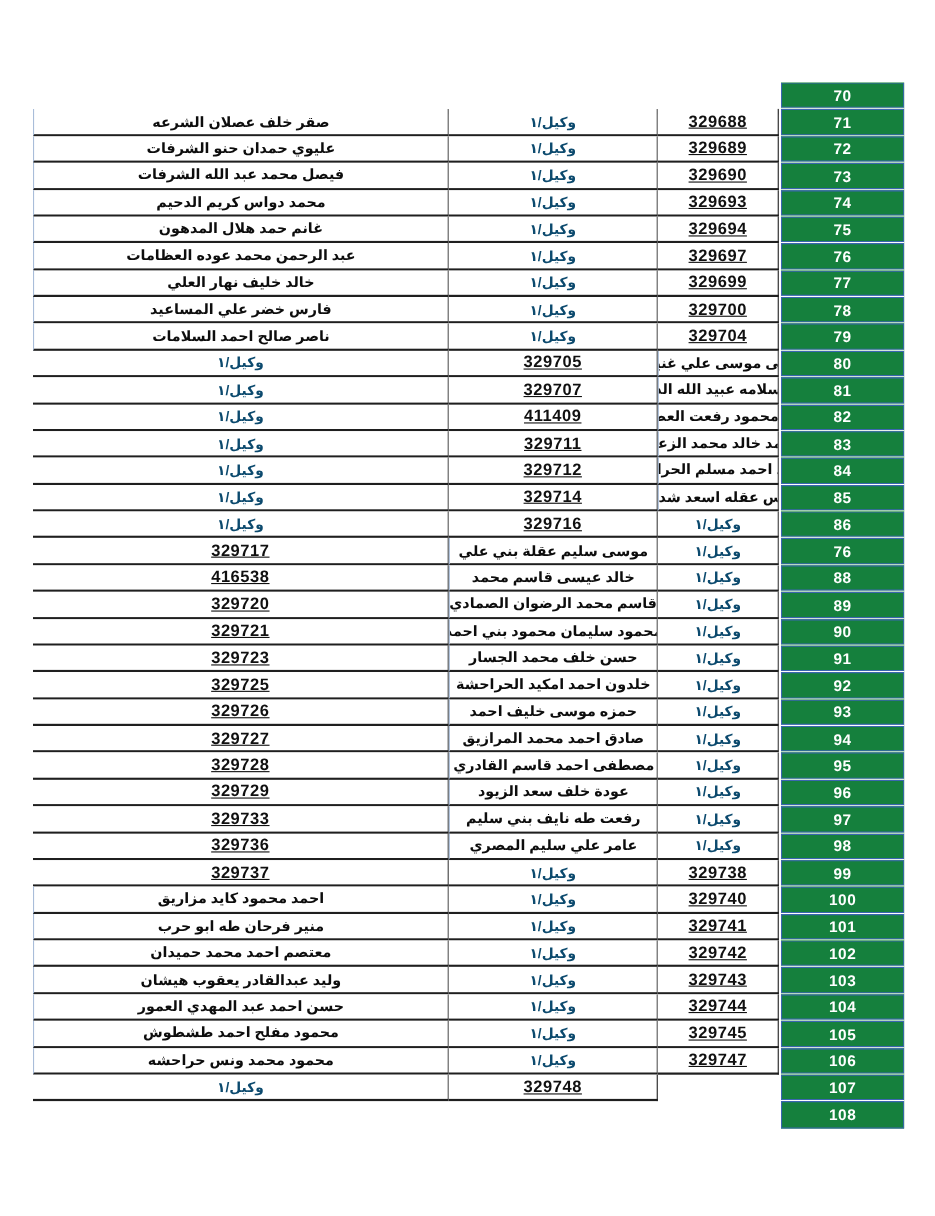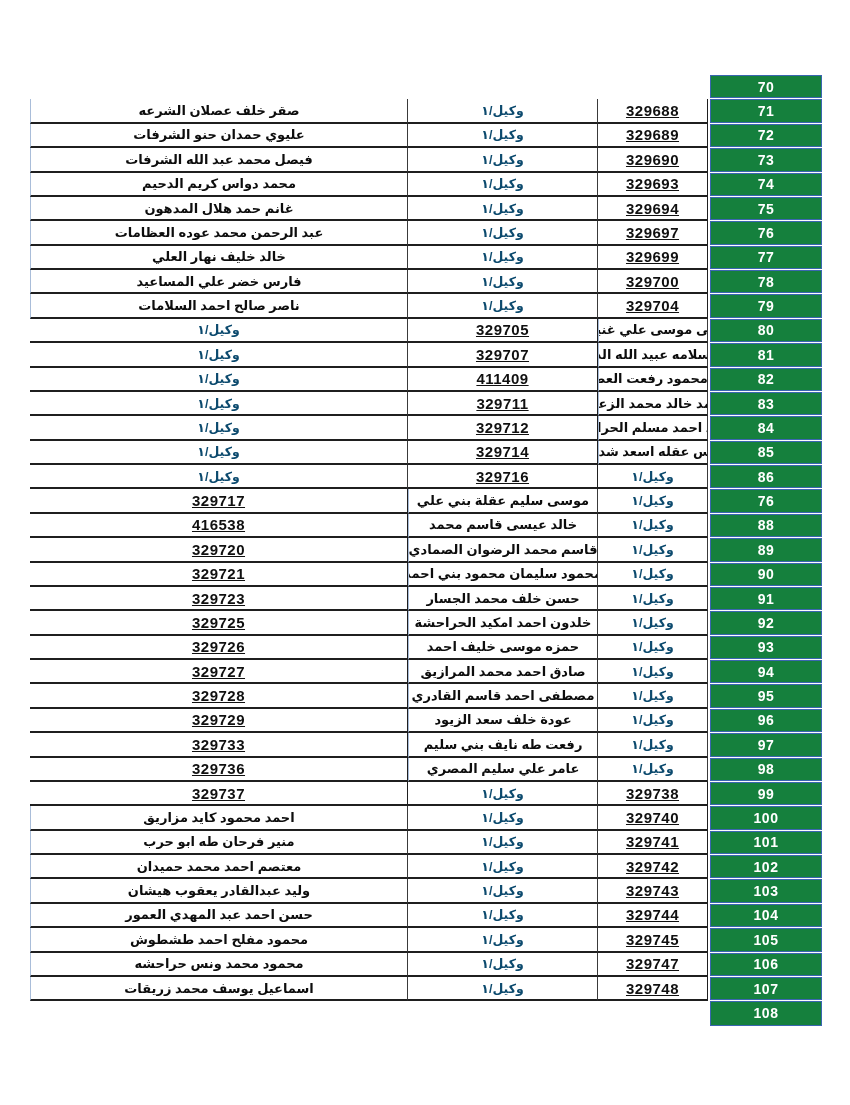--- a/index.html
+++ b/index.html
@@ -173,21 +173,20 @@
       <div class="cell idnum">329743</div>
       <div class="cell name">حسن احمد عبد المهدي العمور</div>
       <div class="cell rank">وكيل/١</div>
       <div class="cell idnum">329744</div>
       <div class="cell name">محمود مفلح احمد طشطوش</div>
       <div class="cell rank">وكيل/١</div>
       <div class="cell idnum">329745</div>
       <div class="cell name">محمود محمد ونس حراحشه</div>
       <div class="cell rank">وكيل/١</div>
       <div class="cell idnum">329747</div>
-      <div class="cell name">اسماعيل يوسف محمد زريقات</div>
       <div class="cell rank">وكيل/١</div>
       <div class="cell idnum">329748</div>
     </div>
   <div class="serials">
       <div class="serial-cell">70</div>
       <div class="serial-cell">71</div>
       <div class="serial-cell">72</div>
       <div class="serial-cell">73</div>
       <div class="serial-cell">74</div>
       <div class="serial-cell">75</div>

